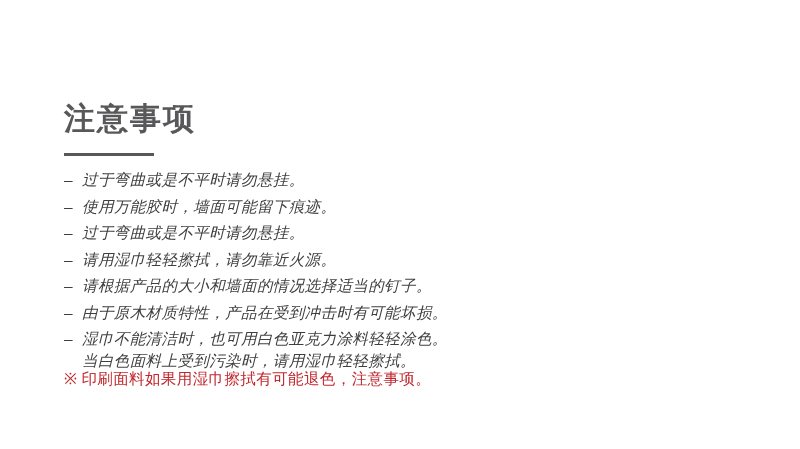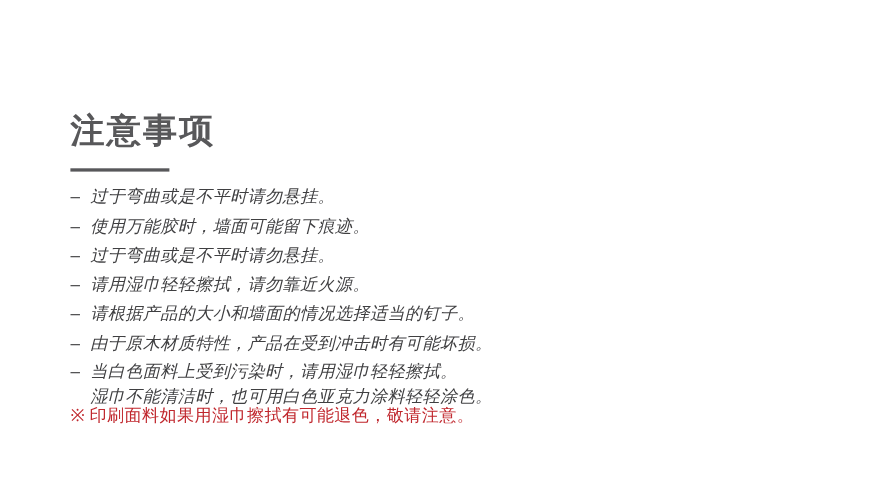--- a/index.html
+++ b/index.html
@@ -138,25 +138,25 @@
     <div class="list-item">
       <span class="dash">–</span>
       <span class="item-text">
         <span class="line">由于原木材质特性，产品在受到冲击时有可能坏损。</span>
       </span>
     </div>
 
     <div class="list-item">
       <span class="dash">–</span>
       <span class="item-text">
+        <span class="line">湿巾不能清洁时，也可用白色亚克力涂料轻轻涂色。</span>
         <span class="line">当白色面料上受到污染时，请用湿巾轻轻擦拭。</span>
-        <span class="line">湿巾不能清洁时，也可用白色亚克力涂料轻轻涂色。</span>
       </span>
     </div>
 
   </div>
 
   <div class="note">
     <span class="mark">※</span>
-    <span>印刷面料如果用湿巾擦拭有可能退色，敬请注意。</span>
+    <span>印刷面料如果用湿巾擦拭有可能退色，注意事项。</span>
   </div>
 
 </div>
 
 </body></html>

